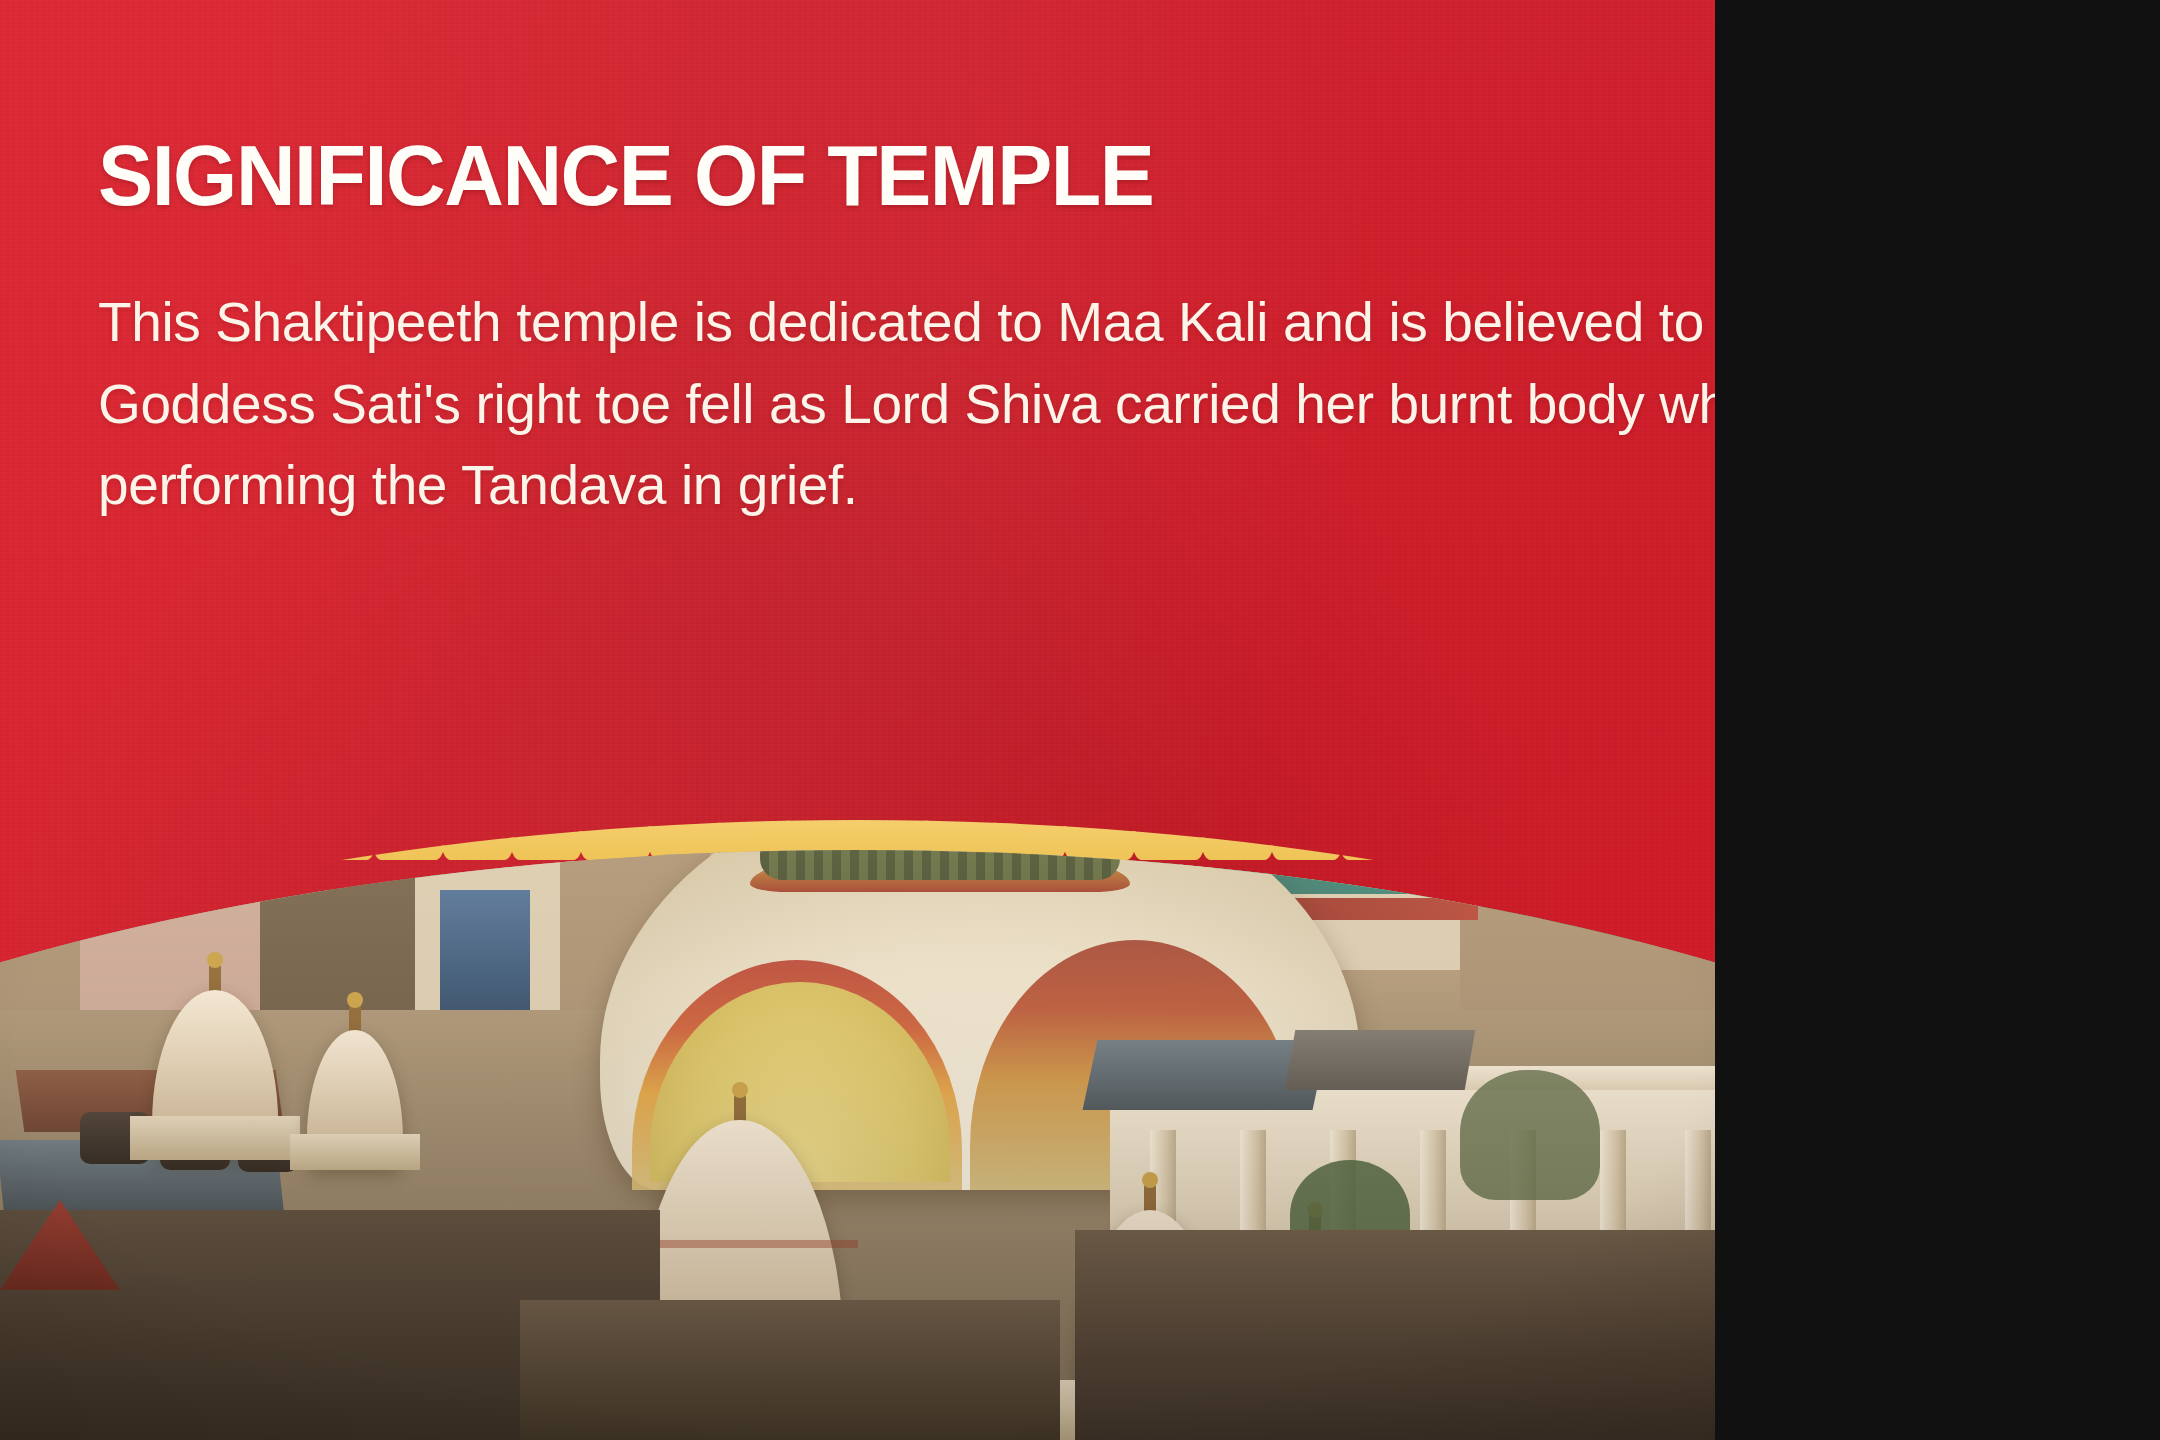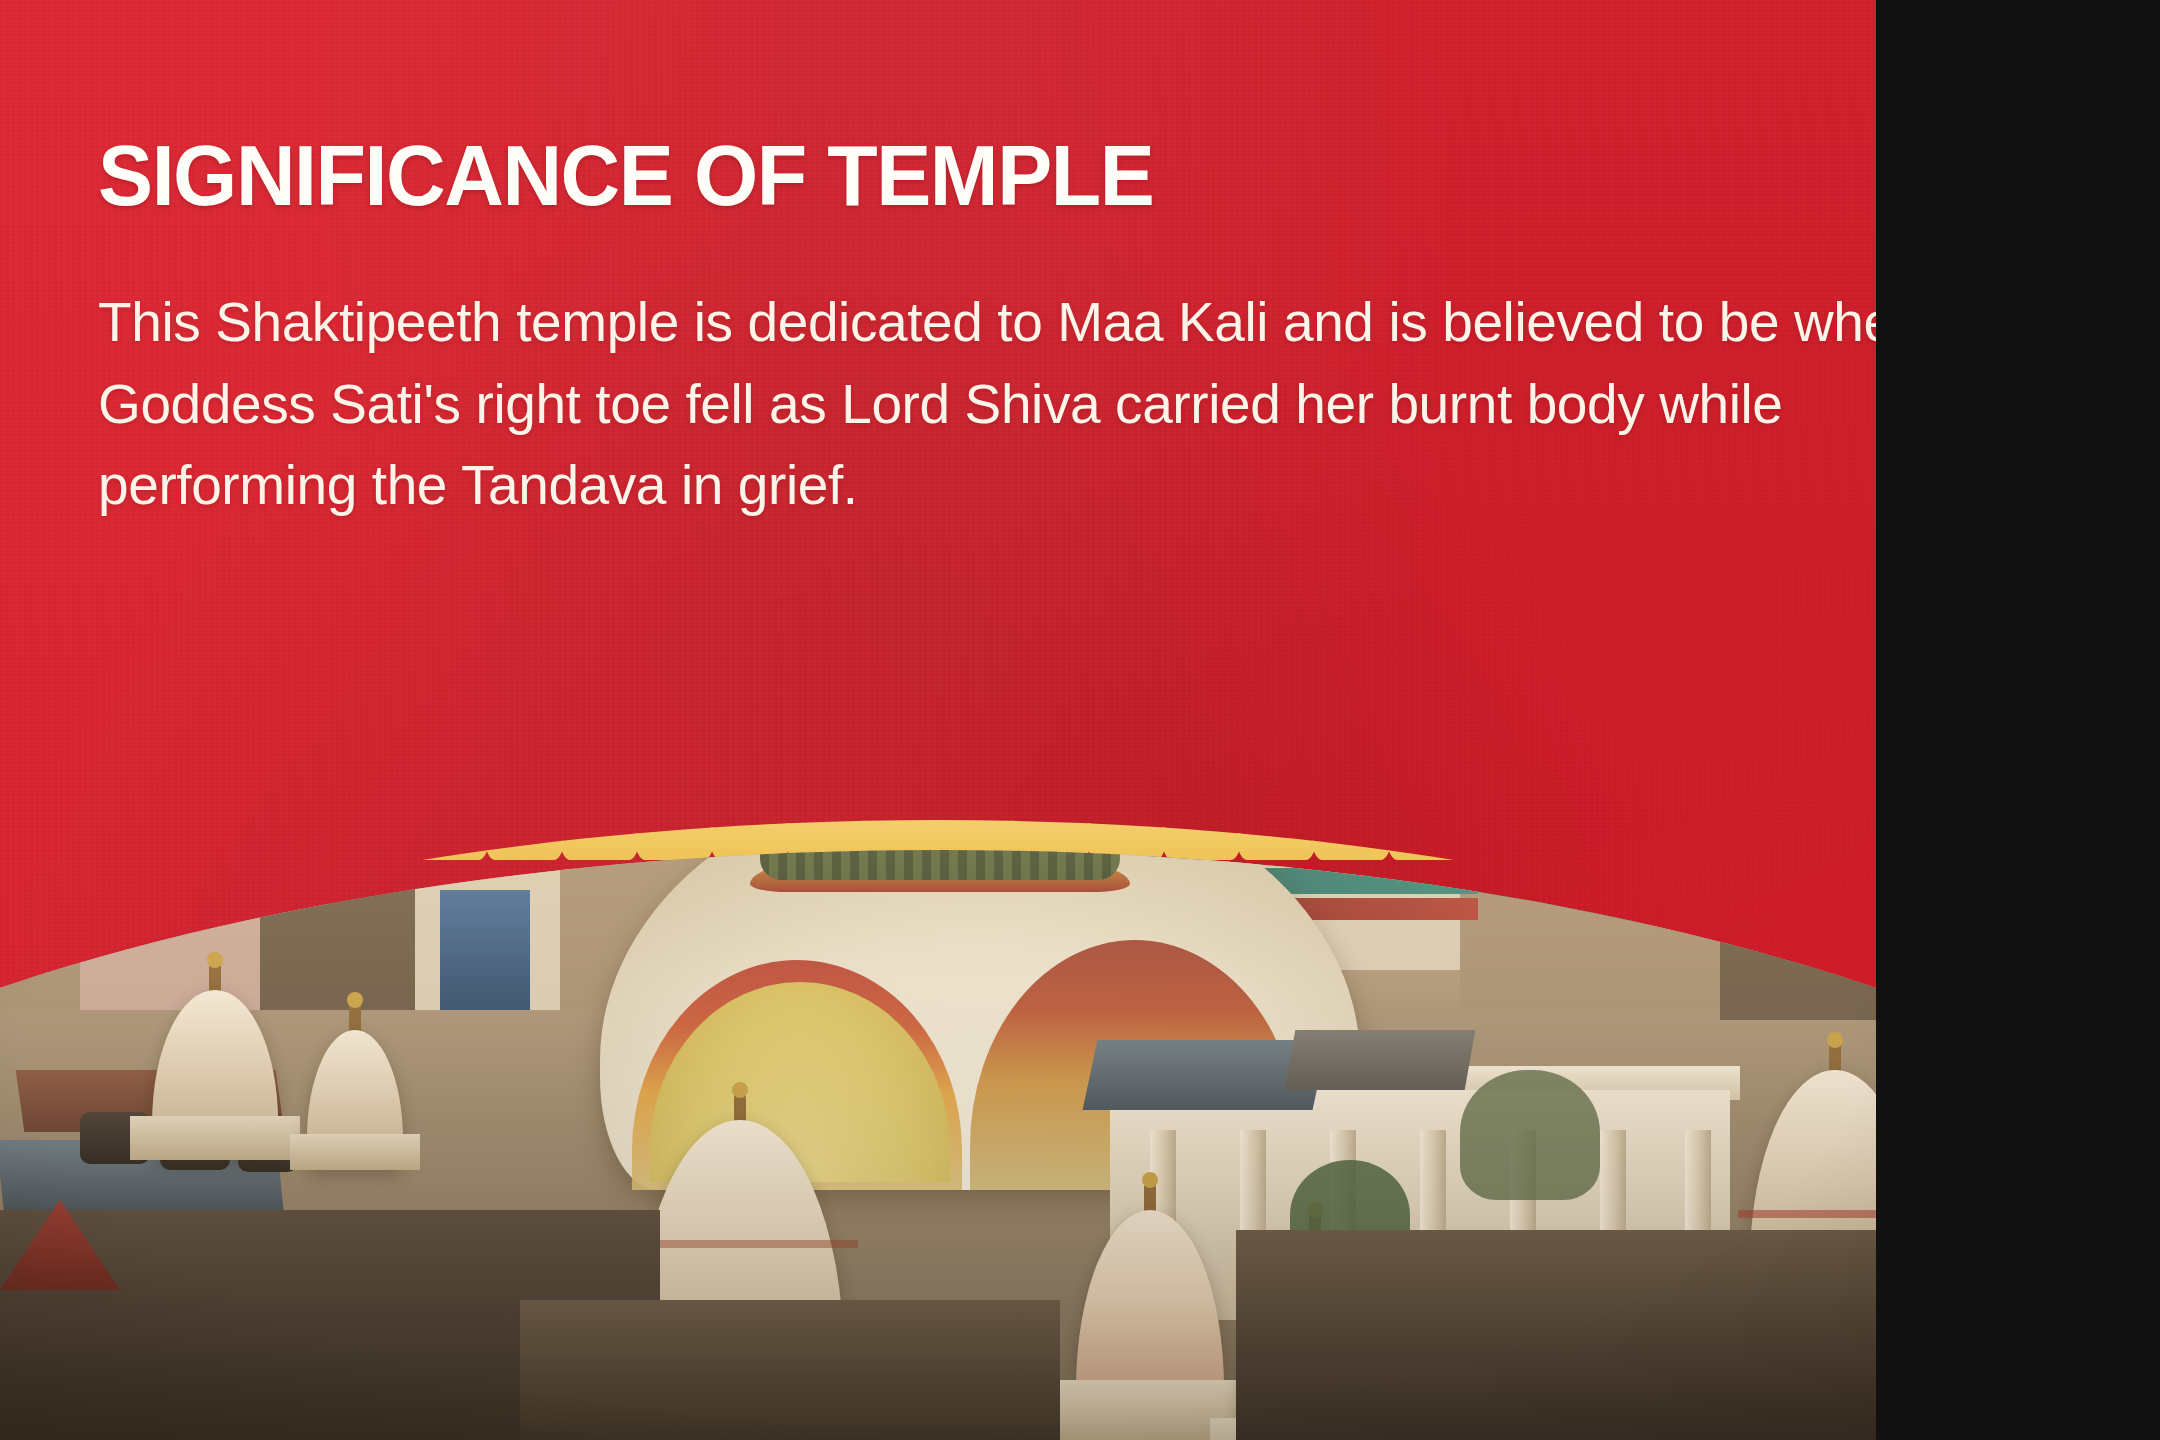--- a/index.html
+++ b/index.html
@@ -1,20 +1,20 @@
 <!DOCTYPE html>
 <html><head>
 <meta charset="utf-8">
 <style>
   html,body{margin:0;padding:0;background:#111;}
   body{font-family:"Liberation Sans",sans-serif;}
 
   #stage{
     position:relative;
-    width:1876px;height:1440px;
+    width:1715px;height:1440px;
     overflow:hidden;
     background:#D8202D;
   }
 
   
   #bg-red{
     position:absolute;inset:0;
     background:
       radial-gradient(circle at 12% 18%, rgba(255,255,255,.035) 0 40%, rgba(0,0,0,0) 62%),
       radial-gradient(circle at 78% 12%, rgba(0,0,0,.05) 0 35%, rgba(0,0,0,0) 60%),

